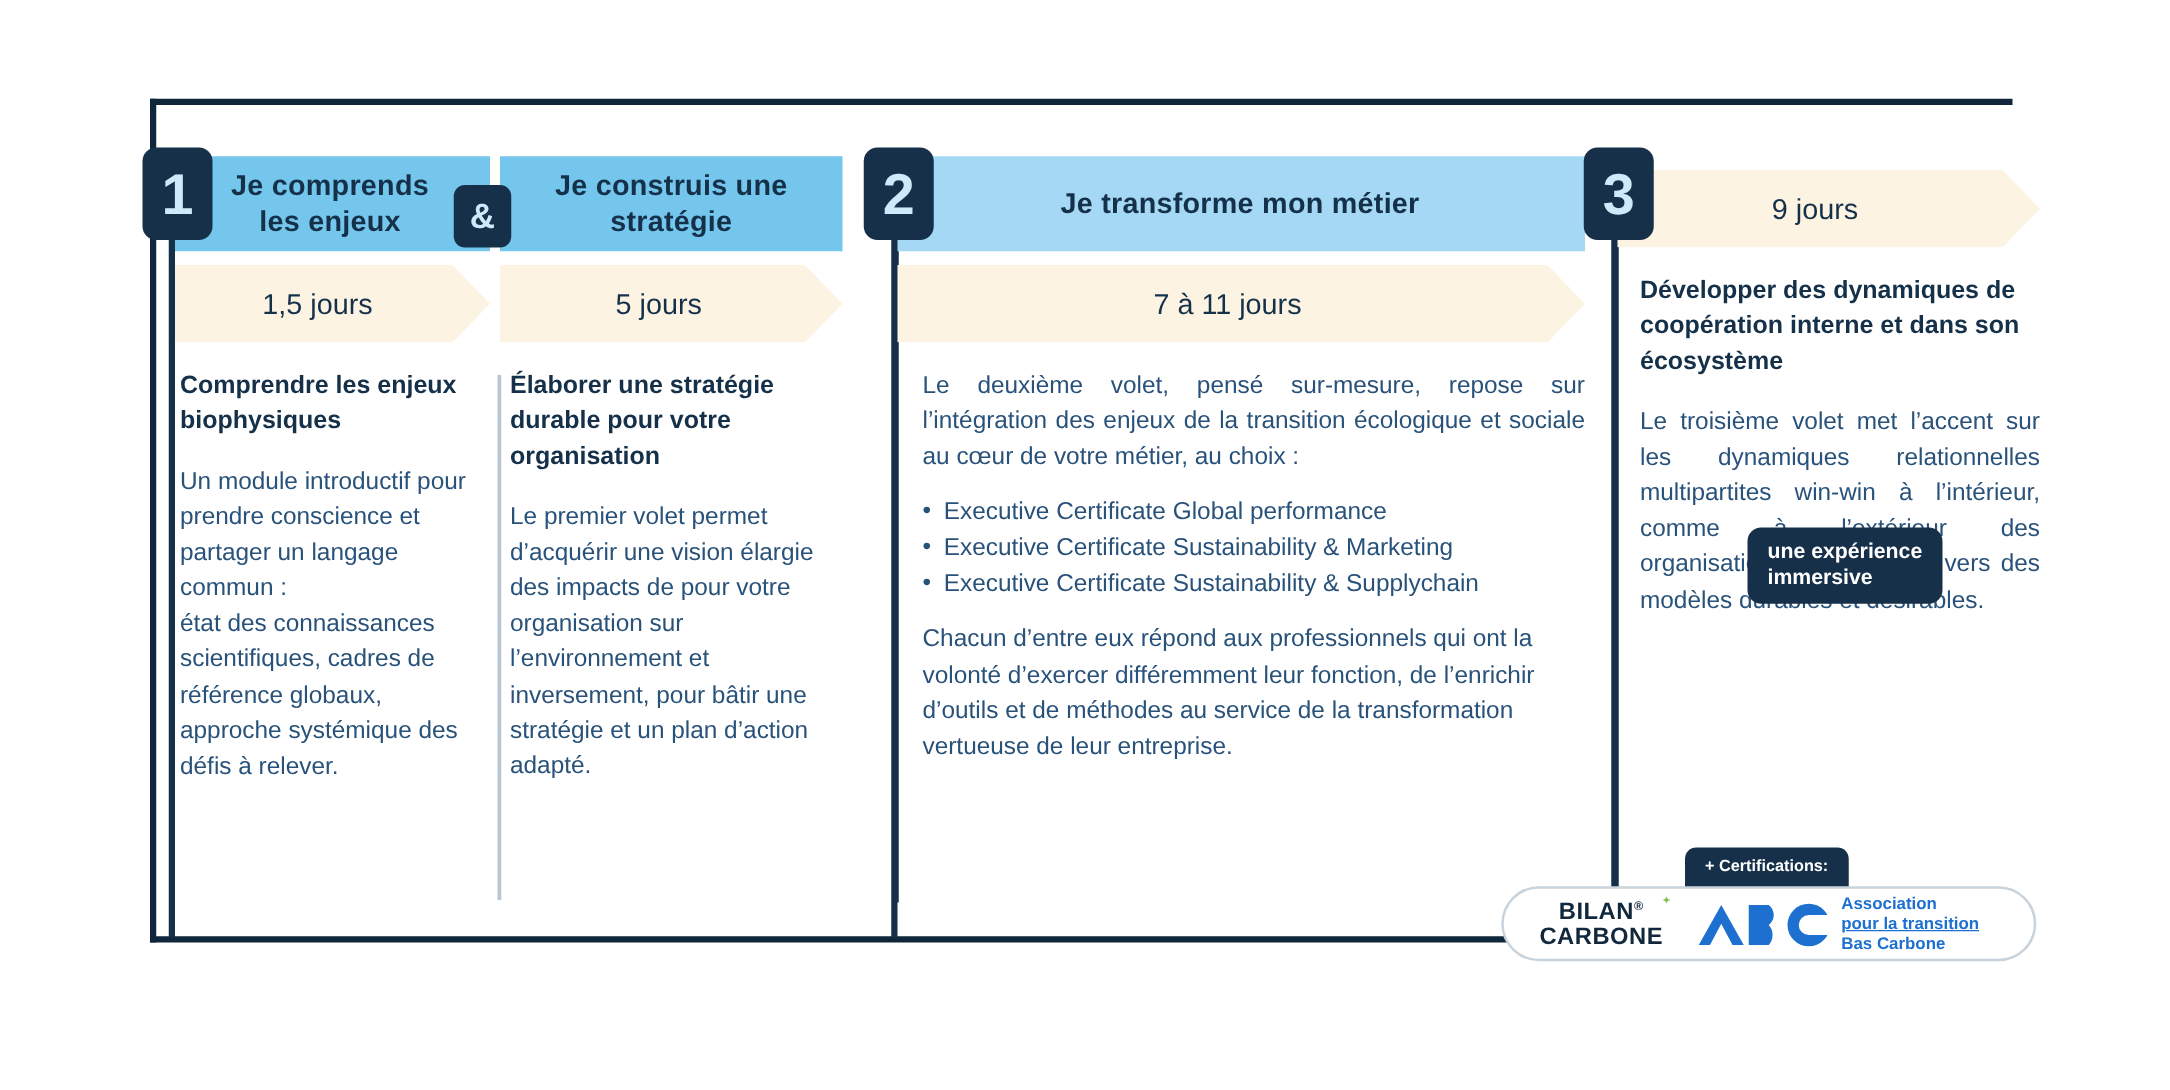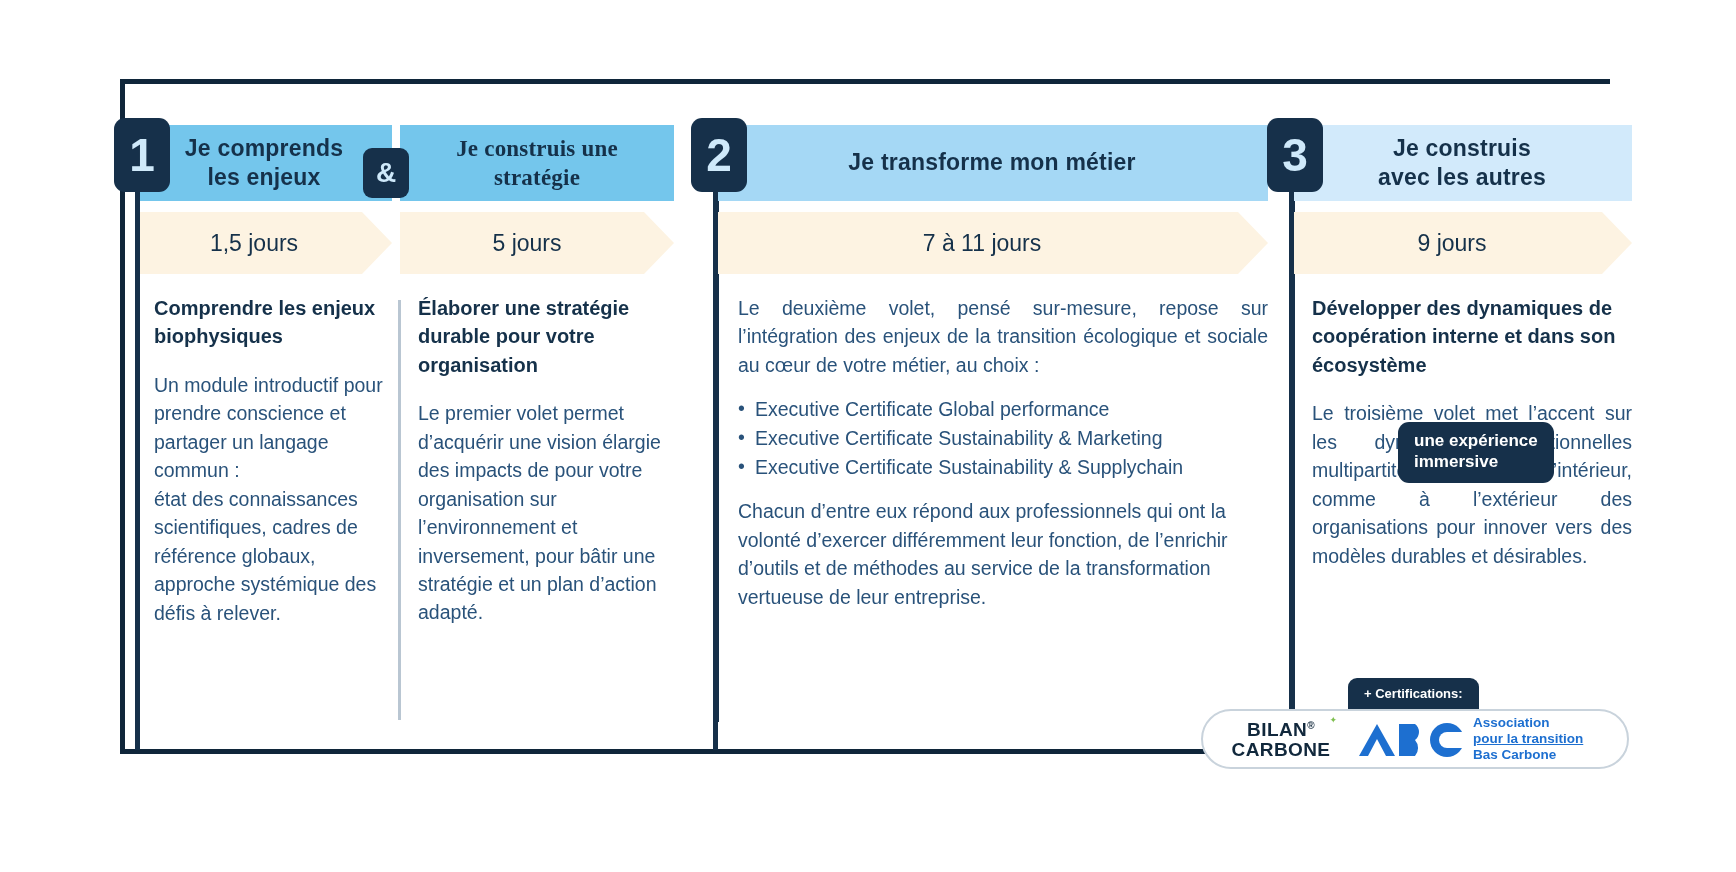--- a/index.html
+++ b/index.html
@@ -68,21 +68,21 @@
     padding: 0 6px;
   }
   .band-label {
     font-size: 23px;
     font-weight: 700;
     line-height: 1.28;
     color: #15314a;
     letter-spacing: 0.2px;
   }
   .band-a { background: #74c6ec; }
-  .band-b { background: #74c6ec; font-family: Liberation Serif, serif; }
+  .band-b { background: #74c6ec; }
   .band-c { background: #a5d8f5; }
   .band-d { background: #d2eafb; }
 
   
   .dur-wrap {
     position: relative;
     height: 62px;
     margin-top: 11px;
   }
   .dur {
@@ -97,21 +97,21 @@
   .dur-label {
     font-size: 23px;
     font-weight: 400;
     color: #15314a;
     transform: translateX(-10px);
   }
 
   
   .body-area {
     margin-top: 20px;
-    padding-left: 18px;
+    padding-left: 8px;
     box-sizing: border-box;
   }
   .col-3 .body-area { padding-left: 22px; }
   .col-4 .body-area { padding-left: 20px; }
 
   .sub-head {
     font-size: 20px;
     font-weight: 700;
     line-height: 1.42;
     color: #15314a;
@@ -377,23 +377,20 @@
       <ul class="bullets">
         <li>Executive Certificate Global performance</li>
         <li>Executive Certificate Sustainability &amp; Marketing</li>
         <li>Executive Certificate Sustainability &amp; Supplychain</li>
       </ul>
       <p class="para">Chacun d’entre eux répond aux professionnels qui ont la volonté d’exercer différemment leur fonction, de l’enrichir d’outils et de méthodes au service de la transformation vertueuse de leur entreprise.</p>
     </div>
   </div>
 
   <div class="col col-4">
-    <div class="band band-d">
-      <div class="band-label">Je construis<br>avec les autres</div>
-    </div>
     <div class="dur-wrap">
       <div class="dur dur-1">
         <div class="dur-label">9 jours</div>
       </div>
     </div>
     <div class="body-area">
       <p class="sub-head">Développer des dynamiques de coopération interne et dans son écosystème</p>
       <p class="para justify">Le troisième volet met l’accent sur les dynamiques relationnelles multipartites win-win à l’intérieur, comme à l’extérieur des organisations pour innover vers des modèles durables et désirables.</p>
     </div>
   </div>

